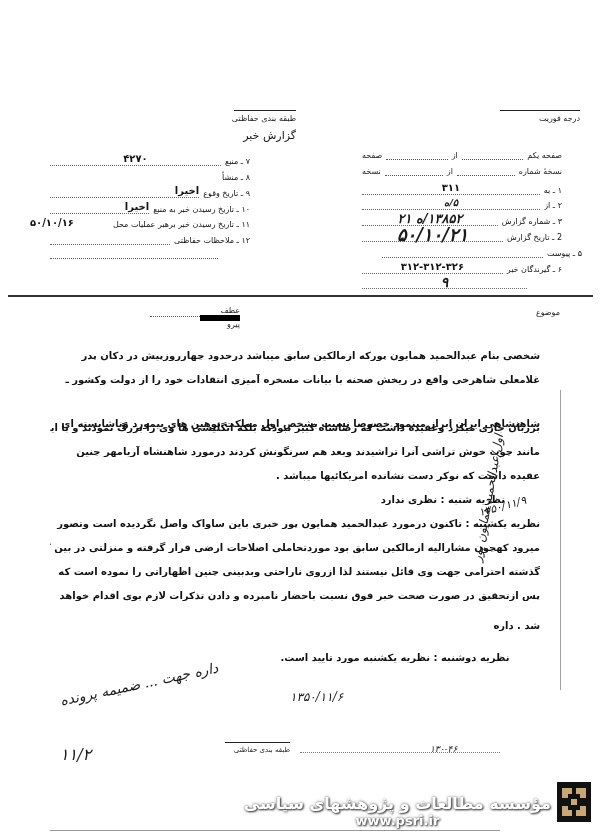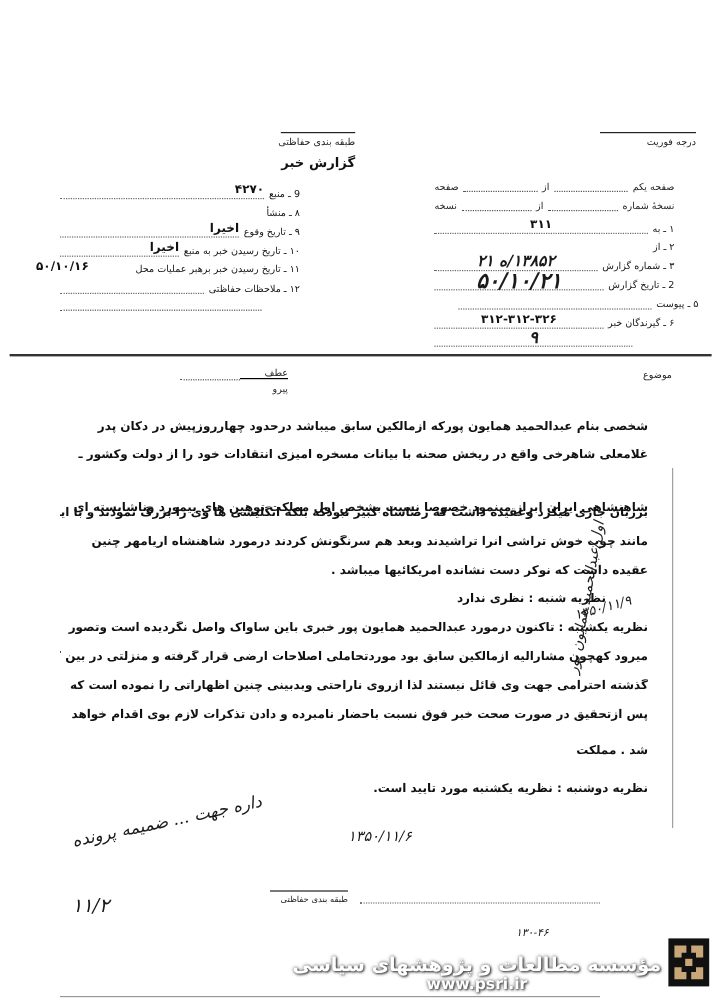--- a/index.html
+++ b/index.html
@@ -2,21 +2,21 @@
 <html><head>
 <meta charset="utf-8">
 <style>
   html, body { margin:0; padding:0; background:#ffffff; }
   body { width:600px; height:835px; position:relative; overflow:hidden;
          font-family:"DejaVu Sans", sans-serif; color:#111; }
   .abs { position:absolute; }
   .rtl { direction:rtl; text-align:right; }
   .small { font-size:8px; color:#222; }
   .hw { font-family:"DejaVu Serif", serif; font-style:italic; color:#1a1a1a; }
-  .bold { font-weight:bold; }
+  .bold { font-weight:normal; }
   .dots { border-bottom:1px dotted #555; }
   .row { position:absolute; height:14px; display:flex; align-items:flex-end; direction:rtl; }
   .row .lbl { font-size:8px; white-space:nowrap; padding-left:4px; }
   .row .val { flex:1; border-bottom:1px dotted #666; font-size:10px; font-weight:bold; text-align:center; line-height:12px; height:12px; }
   .body-line { position:absolute; right:60px; width:490px; font-size:10px; font-weight:bold;
                direction:rtl; text-align:justify; white-space:nowrap; overflow:hidden;margin-left:17px; }
   .logo-box { width:34px; height:40px; background:#111; display:flex; align-items:center; justify-content:center; }
   .wm-text { color:#fff; font-weight:bold; text-shadow:0 0 3px #555,1px 1px 2px #333; }
 </style>
 </head>
@@ -42,20 +42,21 @@
   <span class="dots" style="flex:1;"></span>
   <span>نسخه</span>
 </div>
 
 <div class="row" style="left:362px;top:181px;width:200px;">
   <span class="lbl">۱ ـ به</span>
   <span class="val">۳۱۱</span>
 </div>
 <div class="row" style="left:362px;top:196px;width:200px;">
   <span class="lbl">۲ ـ از</span>
+  <span class="val hw">۵/ه</span>
 </div>
 <div class="row" style="left:362px;top:212px;width:200px;">
   <span class="lbl">۳ ـ شماره گزارش</span>
   <span class="val hw" style="font-size:13px;">۱۳۸۵۲/ه ۲۱</span>
 </div>
 <div class="row" style="left:362px;top:228px;width:200px;">
   <span class="lbl">2 ـ تاریخ گزارش</span>
   <span class="val hw" style="font-size:18px;">۵۰/۱۰/۲۱</span>
 </div>
 <div class="row" style="left:382px;top:244px;width:200px;">
@@ -64,22 +65,22 @@
 </div>
 <div class="row" style="left:362px;top:260px;width:200px;">
   <span class="lbl">۶ ـ گیرندگان خبر</span>
   <span class="val">۳۱۲-۳۱۲-۳۲۶</span>
 </div>
 <div class="row" style="left:362px;top:275px;width:165px;">
   <span class="val hw" style="font-size:14px;">۹</span>
 </div>
 
 <div class="row" style="left:50px;top:152px;width:200px;">
-  <span class="lbl">9 ـ منبع</span>
-  <span class="val" style="text-align:right;">۴۲۷۰</span>
+  <span class="lbl">۷ ـ منبع</span>
+  <span class="val" style="">۴۲۷۰</span>
 </div>
 <div class="row" style="left:50px;top:168px;width:200px;">
   <span class="lbl">۸ ـ منشأ</span>
 </div>
 <div class="row" style="left:50px;top:184px;width:200px;">
   <span class="lbl">۹ ـ تاریخ وقوع</span>
   <span class="val" style="text-align:right;">اخیرا</span>
 </div>
 <div class="row" style="left:50px;top:200px;width:200px;">
   <span class="lbl">۱۰ ـ تاریخ رسیدن خبر به منبع</span>
@@ -93,51 +94,51 @@
   <span class="lbl">۱۲ ـ ملاحظات حفاظتی</span>
   <span class="val"></span>
 </div>
 <div class="abs dots" style="left:50px;top:258px;width:168px;"></div>
 
 <div class="abs" style="left:8px;top:295px;width:585px;border-top:2px solid #333;"></div>
 
 <div class="abs rtl" style="left:300px;top:308px;width:260px;display:flex;direction:rtl;align-items:flex-end;gap:6px;">
   <span class="small">موضوع</span>
 </div>
-<div class="abs rtl small" style="left:200px;top:306px;width:40px;border-bottom:1px solid #000000;">عطف</div>
+<div class="abs rtl small" style="left:200px;top:306px;width:40px;border-bottom:6px solid #000000;">عطف</div>
 <div class="abs rtl small" style="left:200px;top:320px;width:40px;">پیرو</div>
 <div class="abs dots" style="left:150px;top:316px;width:50px;"></div>
 
 <div class="body-line" style="top:350px;">شخصی بنام عبدالحمید همایون پورکه ازمالکین سابق میباشد درحدود چهارروزپیش در دکان پدر</div>
 <div class="body-line" style="top:374px;">غلامعلی شاهرخی واقع در ریخش صحنه با بیانات مسخره آمیزی انتقادات خود را از دولت وکشور ـ</div>
 <div class="body-line" style="top:418px;">شاهنشاهی ایران ابراز مینمود خصوصا نسبت بشخص اول مملکت توهین های بیمورد وناشایسته ای</div>
 <div class="body-line" style="top:422px;">برزبان جاری میکرد وعقیده داشت که رضاشاه کبیر نبودکه بلکه انگلیسی ها وی را بزرگ نمودند و با اینکه</div>
 <div class="body-line" style="top:446px;">مانند چوب خوش تراشی آنرا تراشیدند وبعد هم سرنگونش کردند درمورد شاهنشاه آریامهر چنین</div>
 <div class="body-line" style="top:470px;">عقیده داشت که نوکر دست نشانده امریکائیها میباشد .</div>
 
 <div class="body-line" style="top:494px;right:95px;width:300px;text-align:right;">نظریه شنبه : نظری ندارد</div>
 
 <div class="body-line" style="top:518px;">نظریه یکشنبه : تاکنون درمورد عبدالحمید همایون پور خبری باین ساواک واصل نگردیده است وتصور</div>
 <div class="body-line" style="top:542px;">میرود کهچون مشارالیه ازمالکین سابق بود موردتحاملی اصلاحات ارضی قرار گرفته و منزلتی در بین کشاورزان ندارد</div>
 <div class="body-line" style="top:566px;">گذشته احترامی جهت وی قائل نیستند لذا ازروی ناراحتی وبدبینی چنین اظهاراتی را نموده است که</div>
 <div class="body-line" style="top:590px;">پس ازتحقیق در صورت صحت خبر فوق نسبت باحضار نامبرده و دادن تذکرات لازم بوی اقدام خواهد</div>
-<div class="body-line" style="top:620px;text-align:right;">شد . مملکت</div>
+<div class="body-line" style="top:620px;text-align:right;">شد . داره</div>
 
-<div class="body-line" style="top:652px;right:60px;width:290px;text-align:right;">نظریه دوشنبه : نظریه یکشنبه مورد تایید است.</div>
+<div class="body-line" style="top:652px;right:60px;width:290px;text-align:center;">نظریه دوشنبه : نظریه یکشنبه مورد تایید است.</div>
 
 <div class="abs hw" style="left:478px;top:500px;font-size:11px;transform:rotate(-15deg);">۱۳۵۰/۱۱/۹</div>
 <div class="abs hw" style="left:470px;top:560px;font-size:12px;transform:rotate(-80deg);transform-origin:left top;white-space:nowrap;">اول/عبدالحمید همایون پور</div>
 <div class="abs hw" style="left:560px;top:390px;width:20px;height:300px;border-left:1px solid #444;opacity:0.5;"></div>
 
 <div class="abs hw rtl" style="left:20px;top:680px;width:200px;font-size:14px;transform:rotate(-12deg);">داره جهت ... ضمیمه پرونده</div>
 <div class="abs hw" style="left:60px;top:745px;font-size:16px;">۱۱/۲</div>
 <div class="abs hw" style="left:290px;top:690px;font-size:12px;">۱۳۵۰/۱۱/۶</div>
 <div class="abs" style="left:225px;top:742px;width:65px;border-top:1px solid #222;"></div>
 <div class="abs small rtl" style="left:225px;top:746px;width:65px;font-size:7px;">طبقه بندی حفاظتی</div>
-<div class="abs hw" style="left:430px;top:744px;font-size:9px;margin-top:28px;">۱۳۰-۴۶</div>
+<div class="abs hw" style="left:430px;top:744px;font-size:9px;">۱۳۰-۴۶</div>
 <div class="abs" style="left:300px;top:752px;width:200px;border-top:1px dotted #777;"></div>
 
 <div class="abs" style="left:236px;top:779px;width:355px;height:46px;display:flex;align-items:center;justify-content:flex-end;gap:6px;">
   <div class="rtl" style="text-align:center;">
     <div class="wm-text" style="font-size:16px;direction:rtl;margin-top:17px;">مؤسسه مطالعات و پژوهشهای سیاسی</div>
     <div class="wm-text" style="font-size:13px;">www.psri.ir</div>
   </div>
   <div class="logo-box">
     <svg width="28" height="32" viewBox="0 0 28 32">
       <g fill="#c9a678">

